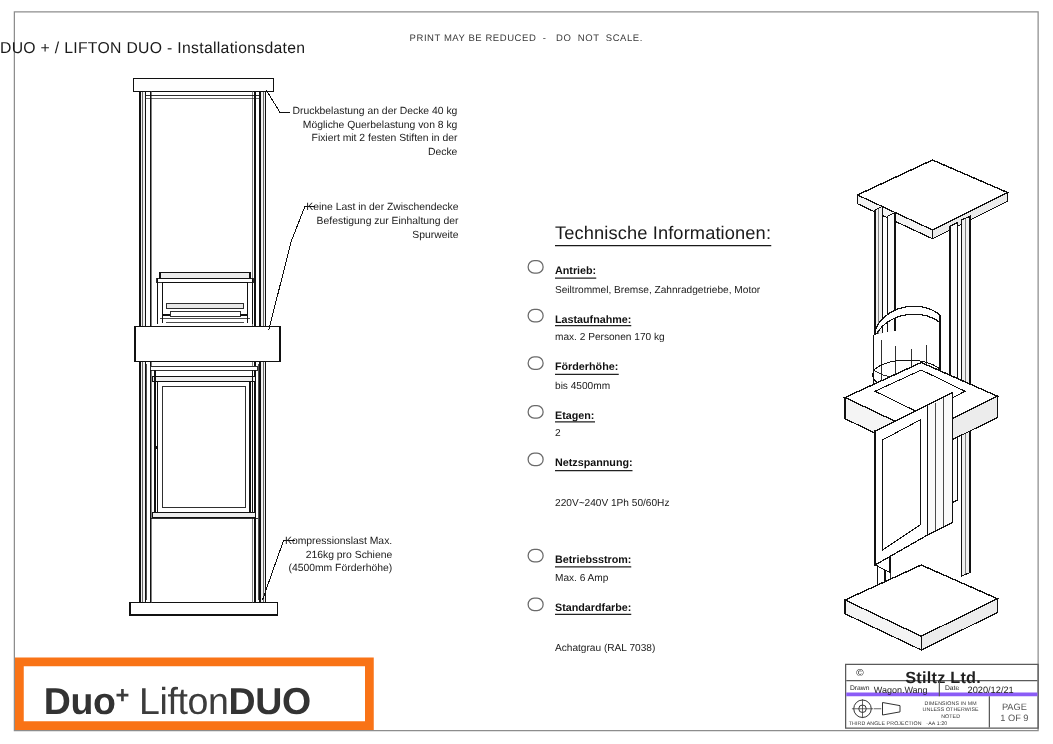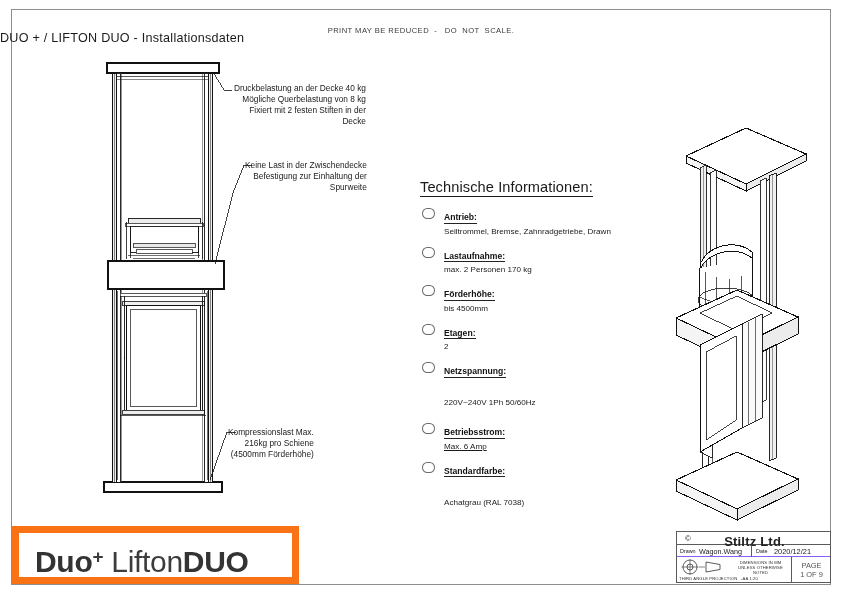--- a/index.html
+++ b/index.html
@@ -66,20 +66,21 @@
     position: absolute;
     left: 420px; top: 178px;
     width: 250px;
   }
   #tech-heading {
     font-size: 14.6px;
     color: #1a1a1a;
     border-bottom: 1.1px solid #1a1a1a;
     display: inline-block;
     padding-bottom: 1px;
+    margin-left: 24px;
     letter-spacing: 0.1px;
     white-space: pre;
   }
   .tech-item {
     position: relative;
     margin-top: 9px;
     padding-left: 24px;
     min-height: 22px;
   }
   .tech-bullet {
@@ -100,21 +101,21 @@
     padding-bottom: 0.5px;
     white-space: pre;
   }
   .tech-value {
     display: block;
     font-size: 8.1px;
     color: #1a1a1a;
     margin-top: 2.5px;
     white-space: pre;
   }
-  .tech-item.gap-before { margin-top: 14px; text-decoration: underline; }
+  .tech-item.gap-before { margin-top: 30px; }
   .tech-item.value-gap .tech-value { margin-top: 20px; }
 
   
   #logo-box {
     position: absolute;
     left: 12px; top: 526px;
     width: 287px; height: 58px;
     border: 7px solid #f97316;
     box-sizing: border-box;
     background: #fff;
@@ -153,21 +154,21 @@
   }
   #tb-company {
     position: absolute; left: 0; top: 1.5px; width: 155px;
     text-align: center;
     font-size: 13px; font-weight: bold; letter-spacing: 0.2px;
     white-space: pre;
   }
   #tb-row2 {
     position: relative;
     height: 12px;
-    border-bottom: 1px solid #8b5cf6;
+    border-bottom: 3px solid #8b5cf6;
     box-sizing: border-box;
   }
   #tb-drawn-label { position: absolute; left: 3px; top: 3px; font-size: 5.4px; }
   #tb-drawn-value { position: absolute; left: 22px; top: 2px; font-size: 7.2px; white-space: pre; }
   #tb-vline { position: absolute; left: 74px; top: 0; width: 1px; height: 12px; background: #5a5a5a; }
   #tb-date-label { position: absolute; left: 79px; top: 3px; font-size: 5.4px; }
   #tb-date-value { position: absolute; left: 97px; top: 2px; font-size: 7.4px; white-space: pre; }
   #tb-row3 { position: relative; height: 25px; }
   #tb-proj-symbol { position: absolute; left: 4px; top: 2px; }
   #tb-proj-note { position: absolute; left: 2px; top: 18.5px; font-size: 4.2px; letter-spacing: 0.1px; white-space: pre; color: #333; }
@@ -312,21 +313,21 @@
   <div class="callout" id="callout-compression">Kompressionslast Max.
 216kg pro Schiene
 (4500mm Förderhöhe)</div>
 
   <div id="tech-block">
     <div id="tech-heading">Technische Informationen:</div>
 
     <div class="tech-item">
       <span class="tech-bullet"></span>
       <span class="tech-label">Antrieb:</span>
-      <span class="tech-value">Seiltrommel, Bremse, Zahnradgetriebe, Drawn</span>
+      <span class="tech-value">Seiltrommel, Bremse, Zahnradgetriebe, Motor</span>
     </div>
 
     <div class="tech-item">
       <span class="tech-bullet"></span>
       <span class="tech-label">Lastaufnahme:</span>
       <span class="tech-value">max. 2 Personen 170 kg</span>
     </div>
 
     <div class="tech-item">
       <span class="tech-bullet"></span>

